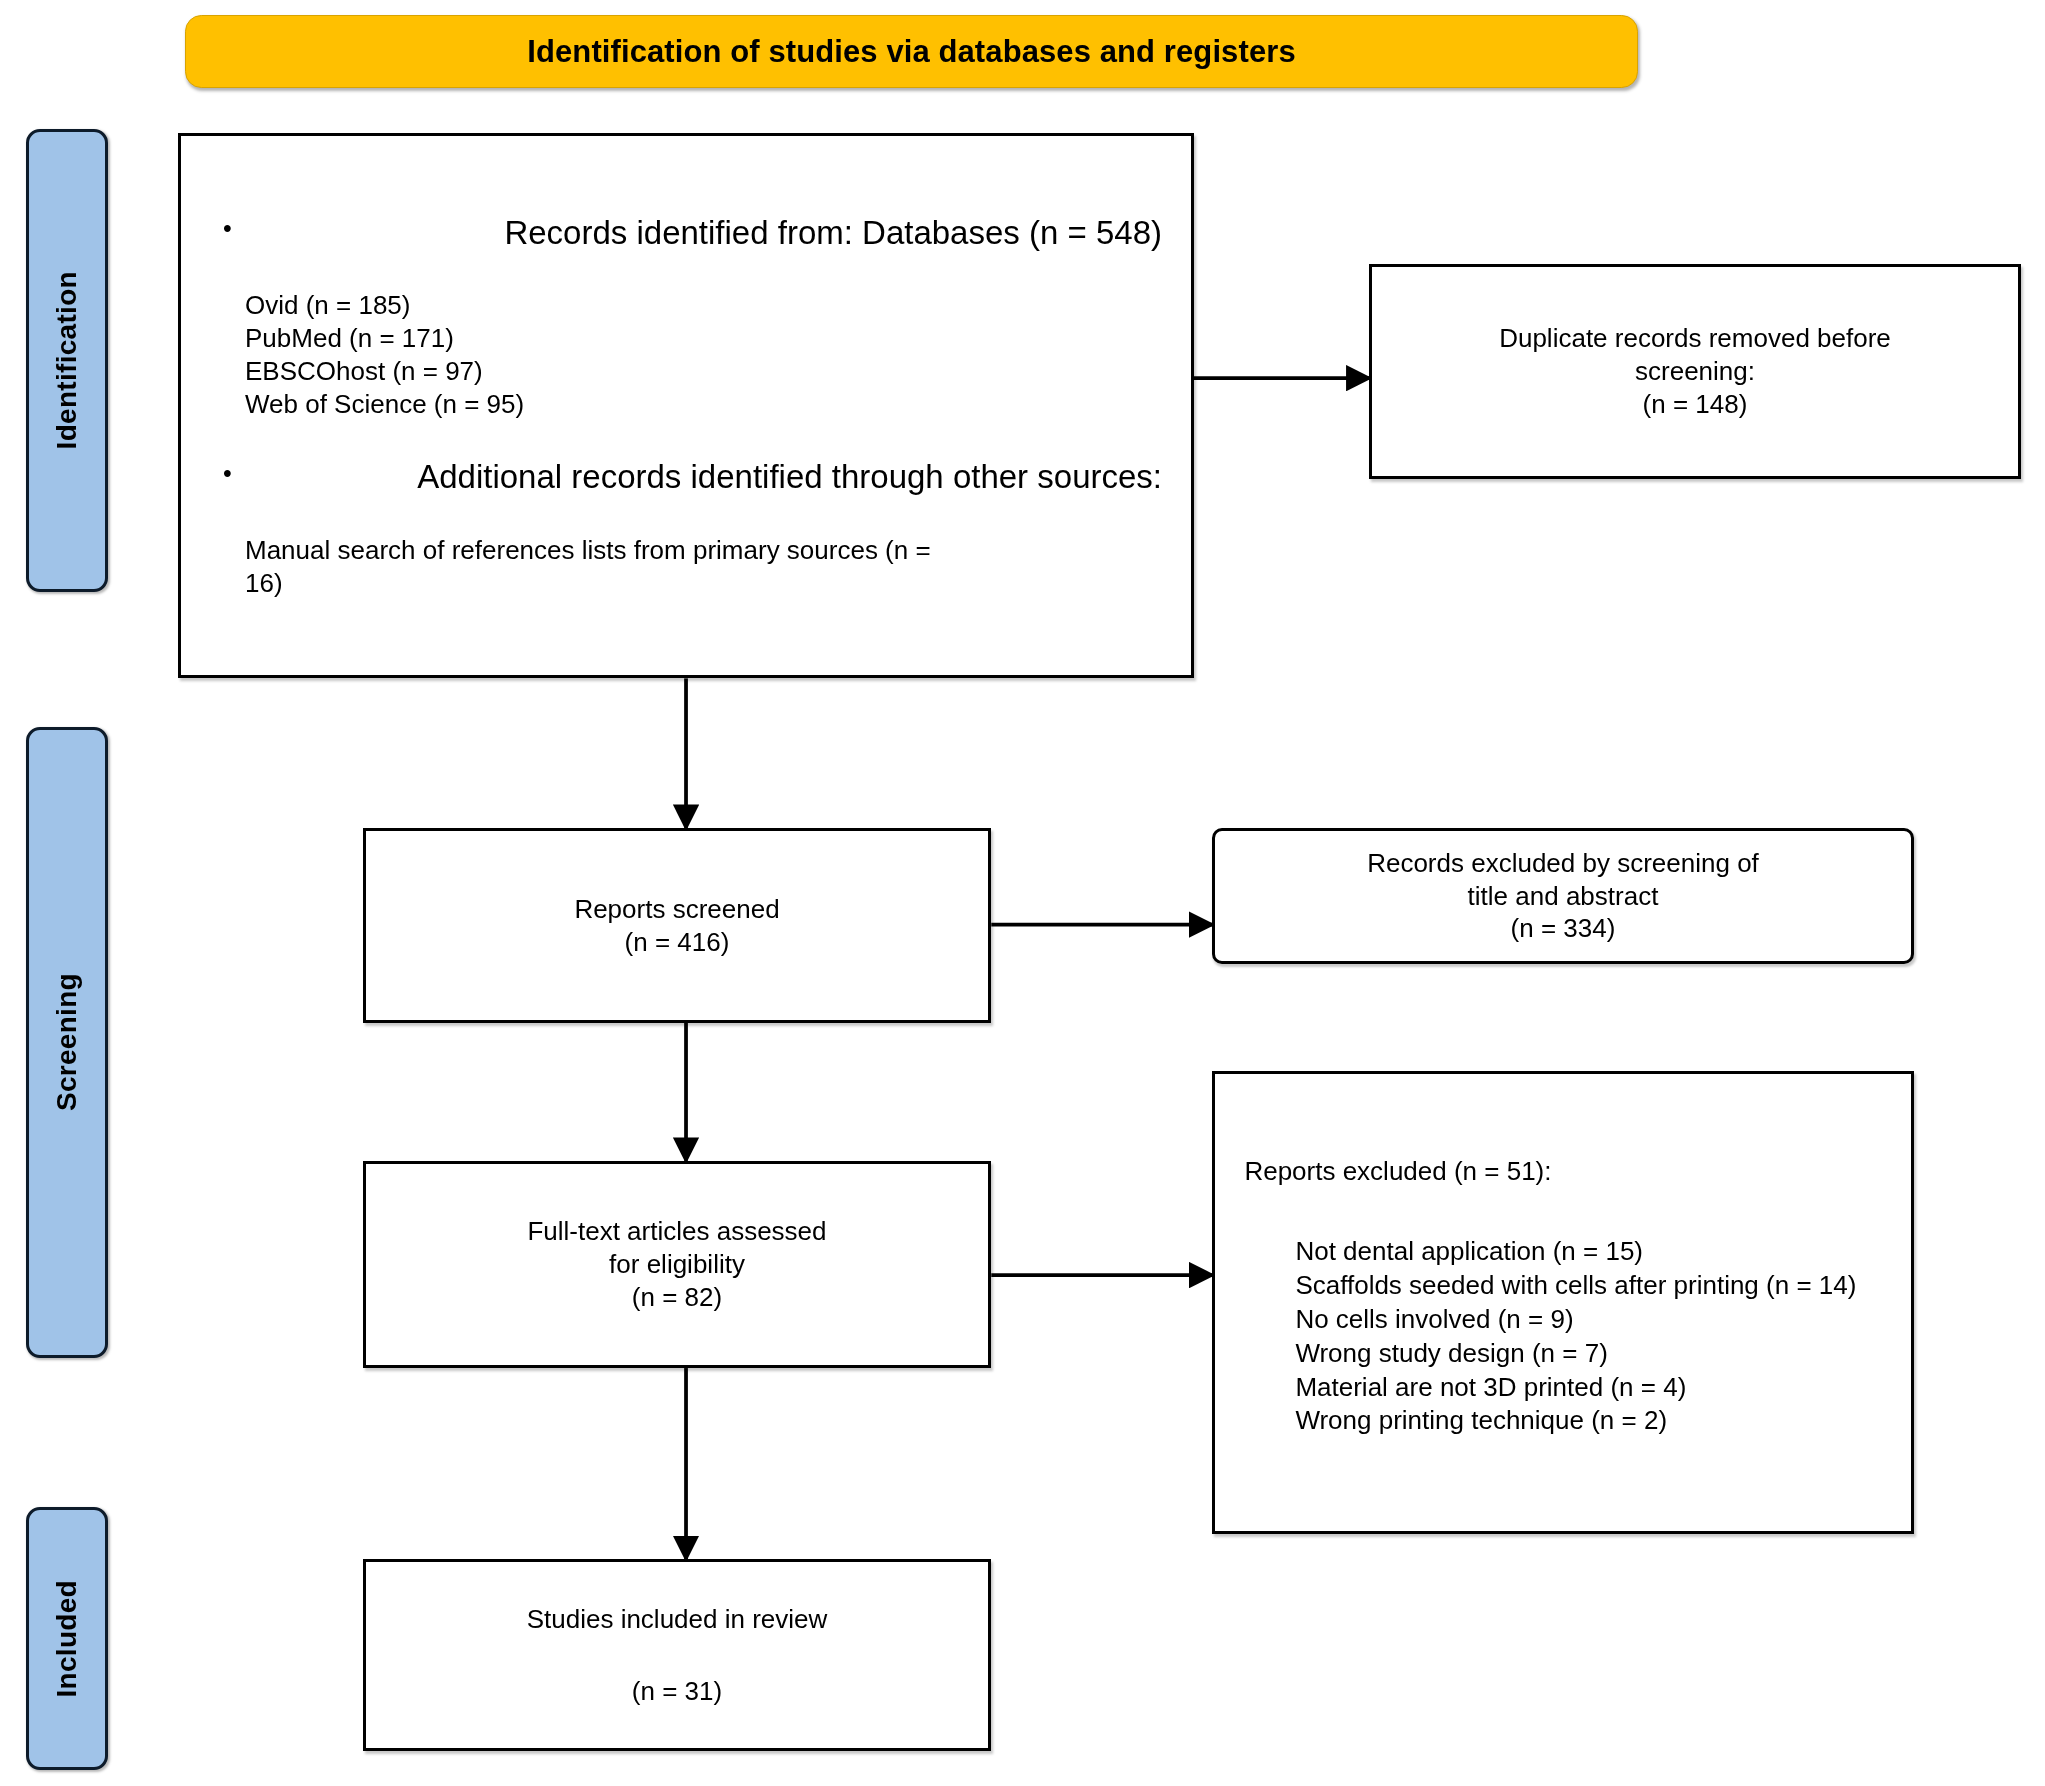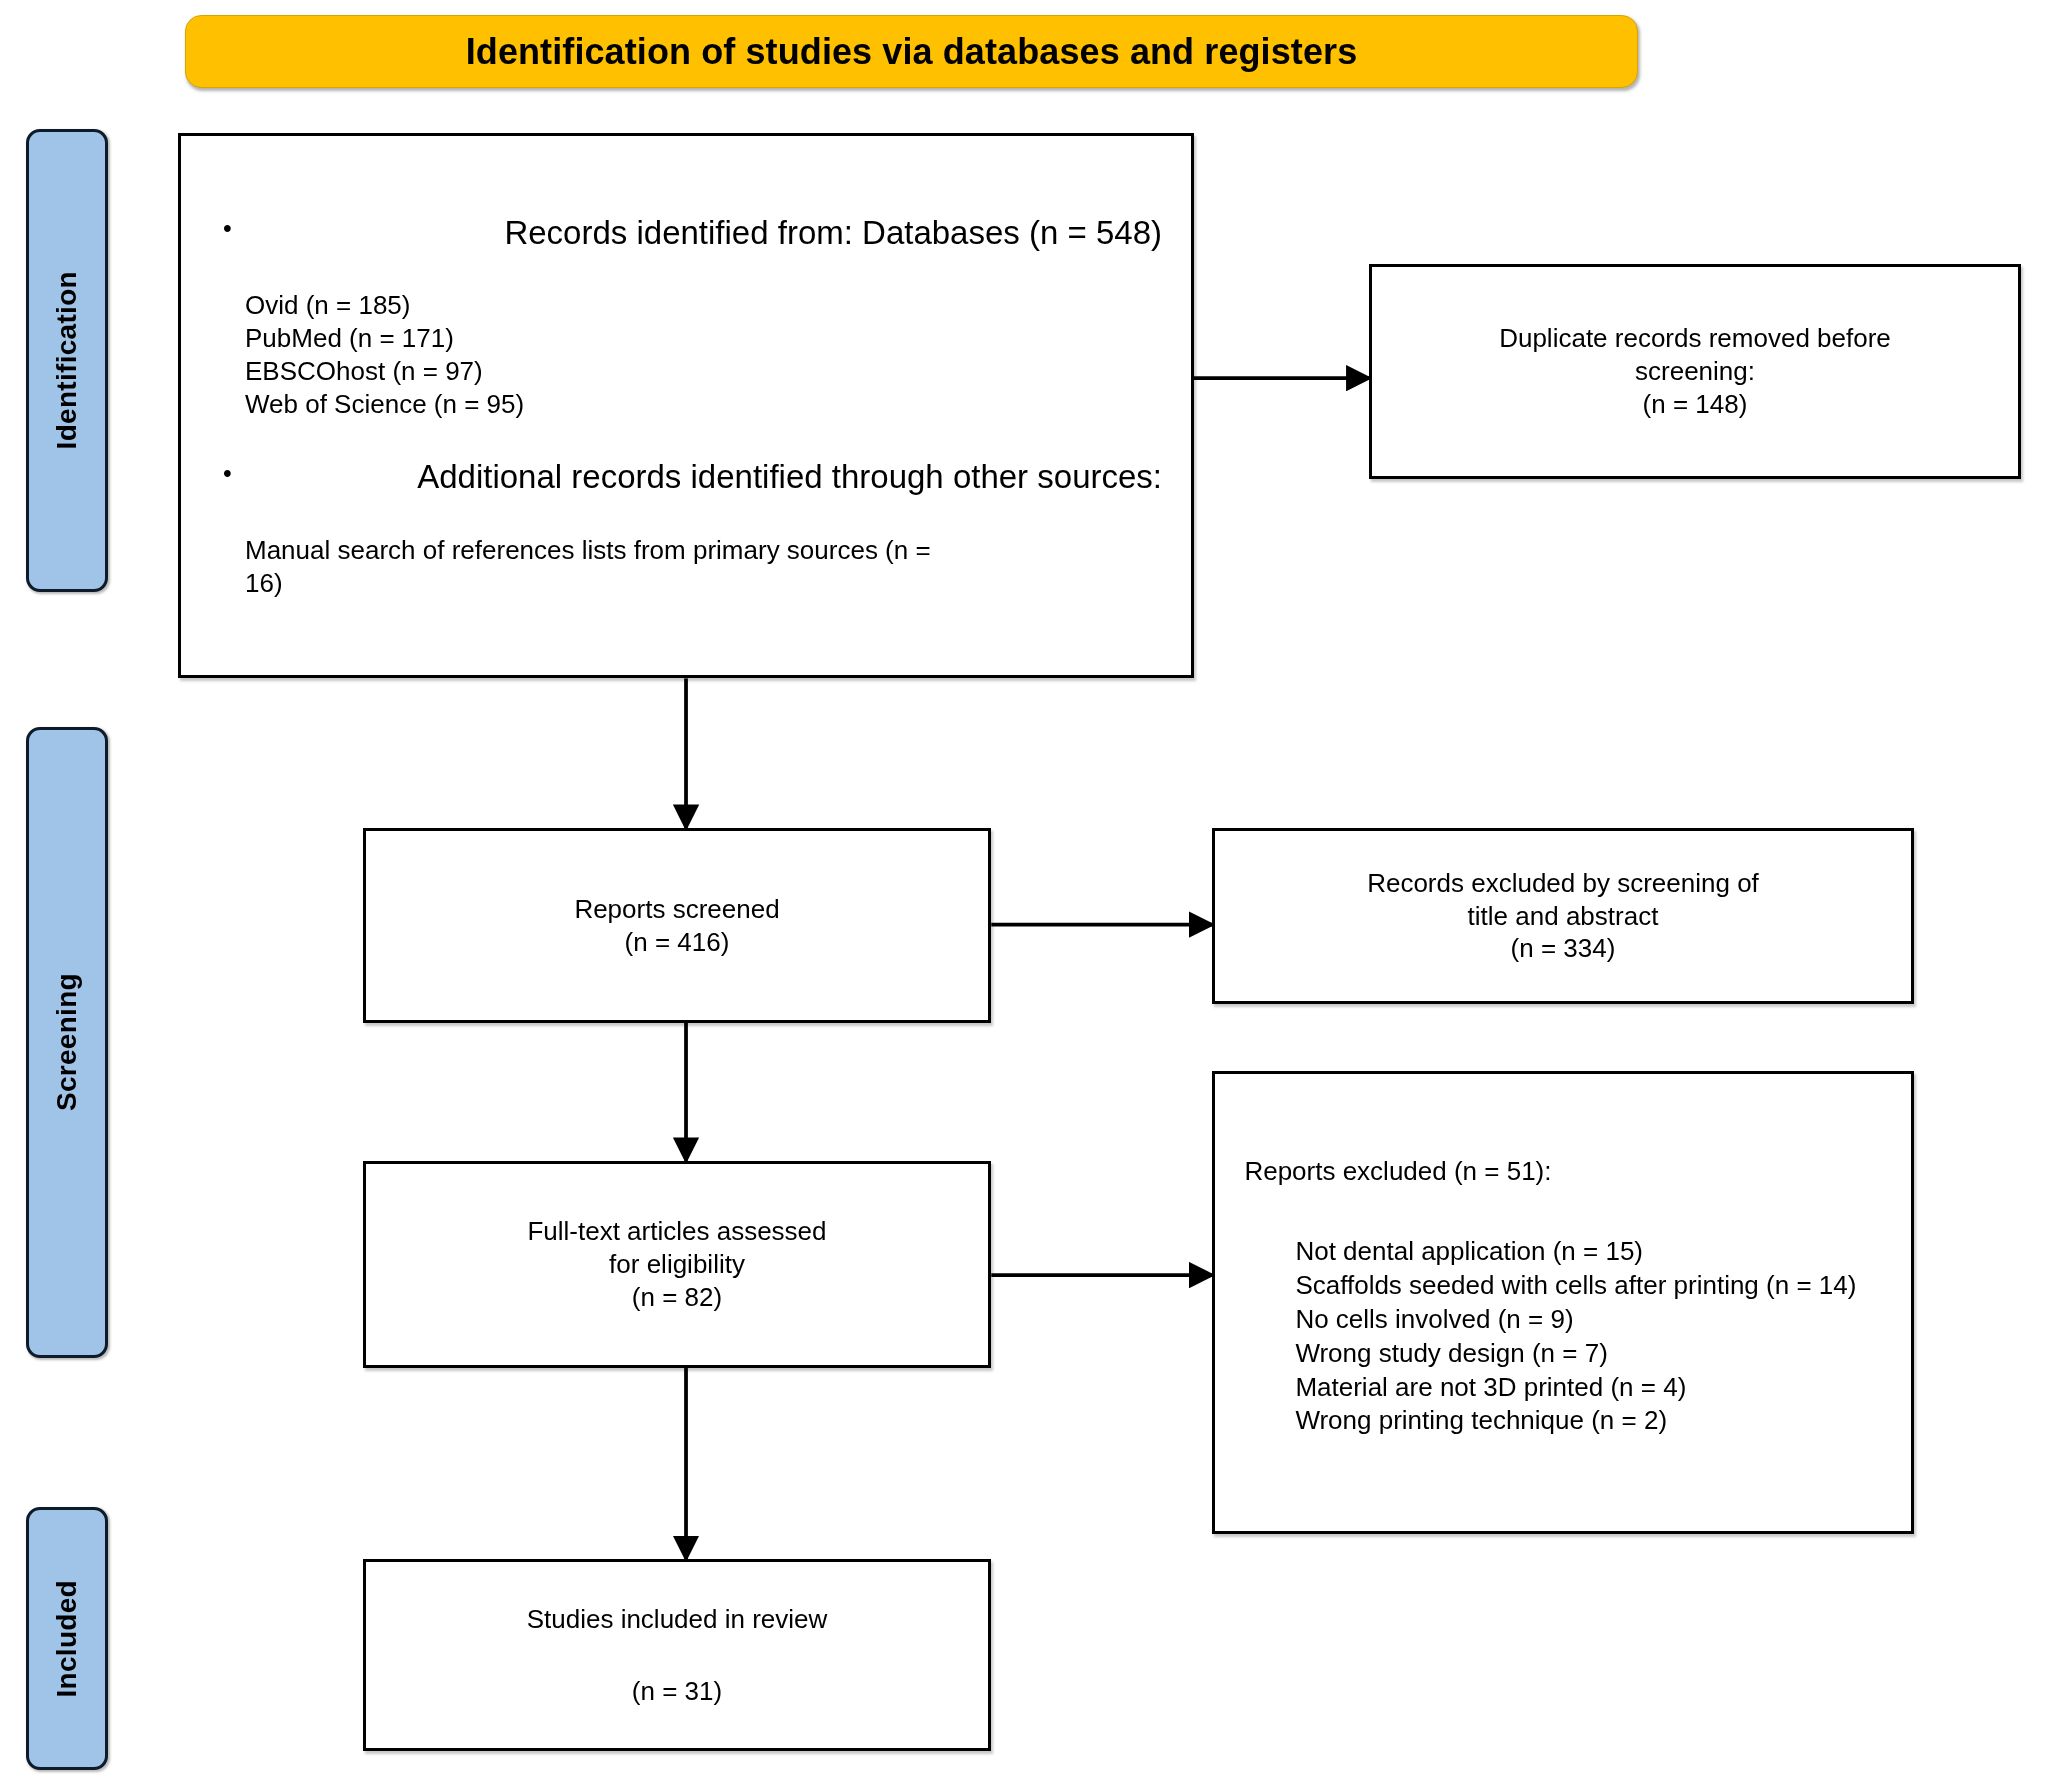--- a/index.html
+++ b/index.html
@@ -29,21 +29,21 @@
     background: #FFC000;
     border: 1.9px solid #D9A300;
     border-radius: 16.3px;
     box-shadow: 1.9px 2.5px 3.1px rgba(0,0,0,0.30);
     display: flex;
     align-items: center;
     justify-content: center;
     text-align: center;
   }
   .banner-text {
-    font-size: 36px;
+    font-size: 31px;
     font-weight: bold;
     letter-spacing: 0.1px;
     color: #000000;
     line-height: 1.2;
   }
 
   
   .stage {
     position: absolute;
     background: #A0C3E8;
@@ -228,21 +228,21 @@
     </div>
   </div>
 
   <div class="box" style="left:363px; top:828px; width:628px; height:195px;">
     <div class="box-inner center" style="padding:11.3px 16.3px;">
       <div class="line">Reports screened</div>
       <div class="line">(n = 416)</div>
     </div>
   </div>
 
-  <div class="box" style="left:1212px; top:828px; width:702px; height:176px;">
+  <div class="box" style="left:1212px; top:828px; width:702px; height:136px;border-radius:10px;">
     <div class="box-inner center" style="padding:11.3px 17.6px;">
       <div class="line">Records excluded by screening of</div>
       <div class="line">title and abstract</div>
       <div class="line">(n = 334)</div>
     </div>
   </div>
 
   <div class="box" style="left:363px; top:1161px; width:628px; height:207px;">
     <div class="box-inner center" style="padding:11.3px 16.3px;">
       <div class="line">Full-text articles assessed</div>

